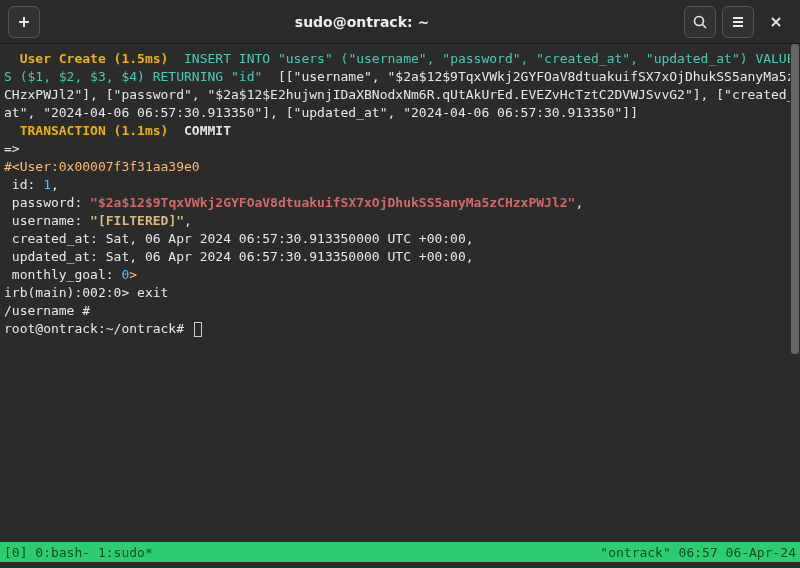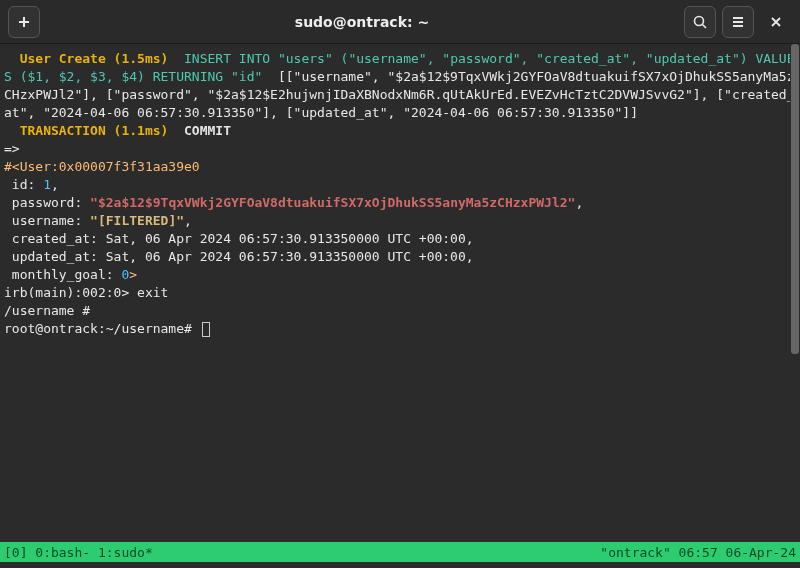--- a/index.html
+++ b/index.html
@@ -108,21 +108,21 @@
 <span>=&gt;</span>
 <span class="c-teal">#&lt;User:0x00007f3f31aa39e0</span>
 <span> id: </span><span class="c-blue">1</span><span>,</span>
 <span> password: </span><span class="c-redb">"$2a$12$9TqxVWkj2GYFOaV8dtuakuifSX7xOjDhukSS5anyMa5zCHzxPWJl2"</span><span>,</span>
 <span> username: </span><span class="c-yel">"[FILTERED]"</span><span>,</span>
 <span> created_at: Sat, 06 Apr 2024 06:57:30.913350000 UTC +00:00,</span>
 <span> updated_at: Sat, 06 Apr 2024 06:57:30.913350000 UTC +00:00,</span>
 <span> monthly_goal: </span><span class="c-blue">0</span><span class="c-teal">&gt;</span>
 <span>irb(main):002:0&gt; exit</span>
 <span>/username #</span>
-<span>root@ontrack:~/username# </span><span class="cursor"></span>
+<span>root@ontrack:~/ontrack# </span><span class="cursor"></span>
 </div>
 
 <div class="scrollbar">
   <div class="thumb"></div>
 </div>
 
 <div class="statusbar">
   <span>[0] 0:bash- 1:sudo*</span>
   <span>"ontrack" 06:57 06-Apr-24</span>
 </div>

